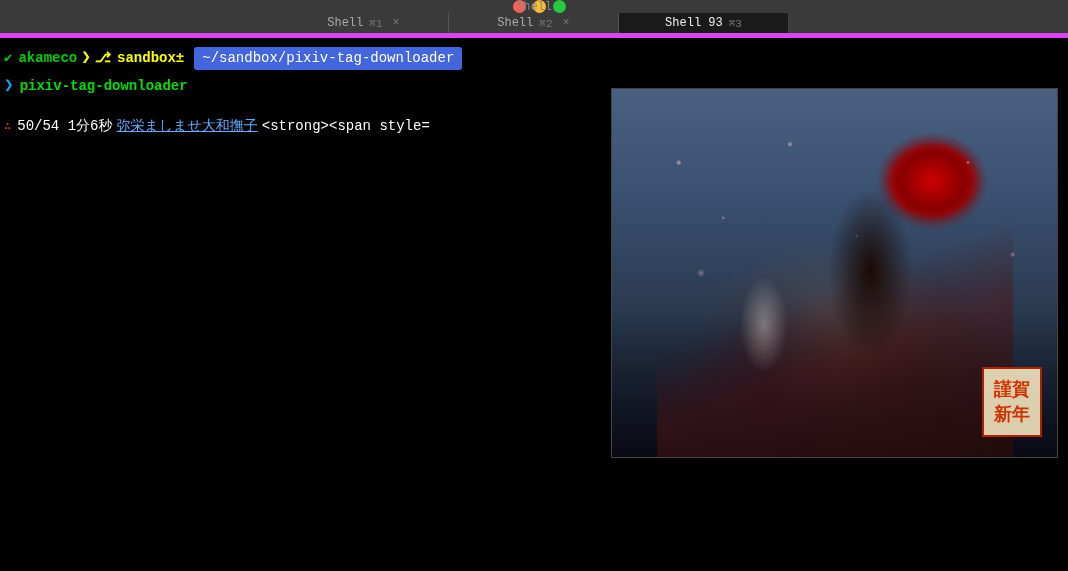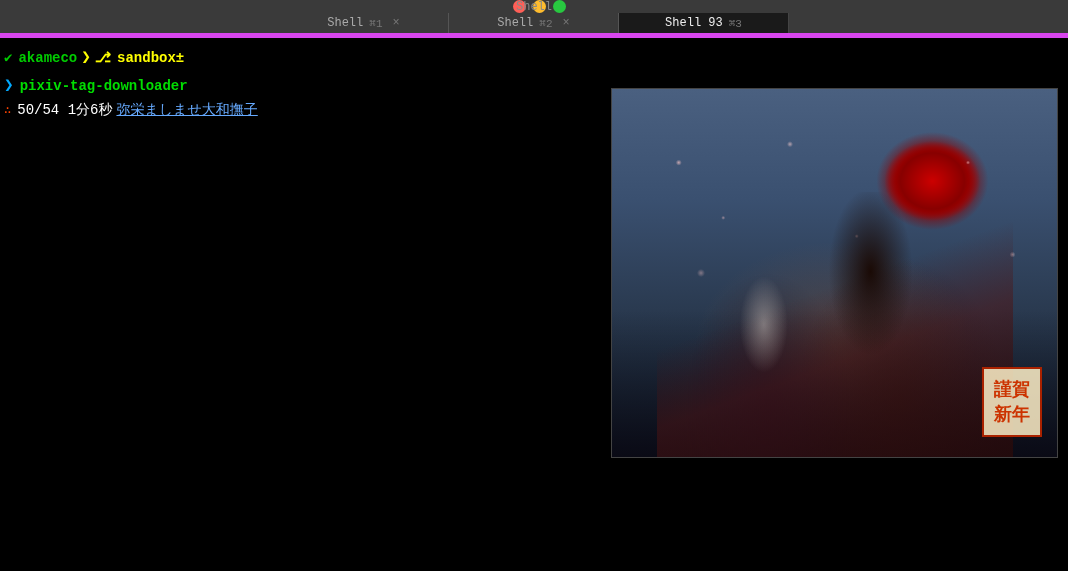--- a/index.html
+++ b/index.html
@@ -198,21 +198,21 @@
       font-size: 12px;
     }
 
     .status-progress {
       color: #fff;
     }
 
     .status-link {
       color: #66aaff;
       text-decoration: underline;
-      margin: 0 4px;
+      margin: 16px 4px;
       cursor: pointer;
     }
 
     .status-html {
       color: #fff;
     }
 
     
     .image-preview {
       position: absolute;
@@ -344,31 +344,33 @@
 </div>
 
 <div class="terminal">
 
   <div class="prompt-line">
     <span class="prompt-check">✔</span>
     <span class="prompt-user">akameco</span>
     <span class="prompt-arrow">❯</span>
     <span class="prompt-branch">⎇</span>
     <span class="prompt-branch">sandbox±</span>
+    <span class="prompt-dir">~/sandbox/pixiv-tag-downloader</span>
   </div>
 
   <div class="command-line">
     <span class="cmd-prompt-char">❯</span>
     <span class="cmd-name">pixiv-tag-downloader</span>
   </div>
 
   <div class="status-line">
     <span class="status-dot">∴</span>
     <span class="status-progress">50/54  1分6秒</span>
     <span class="status-link">弥栄ましませ大和撫子</span>
+    <span class="status-html"> &lt;strong&gt;&lt;span style=</span>
   </div>
 
   <div class="image-preview">
     <div class="image-inner">
       <div class="petals"></div>
       <div class="figures">
         <div class="figure-main"></div>
       </div>
     </div>
   </div>

